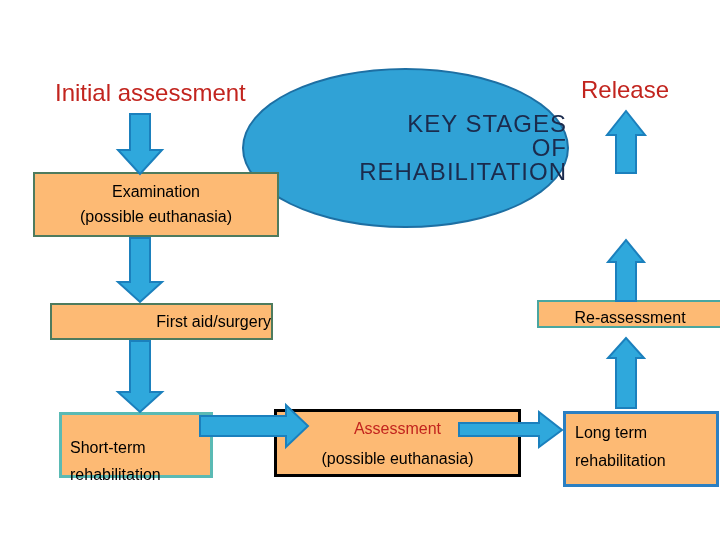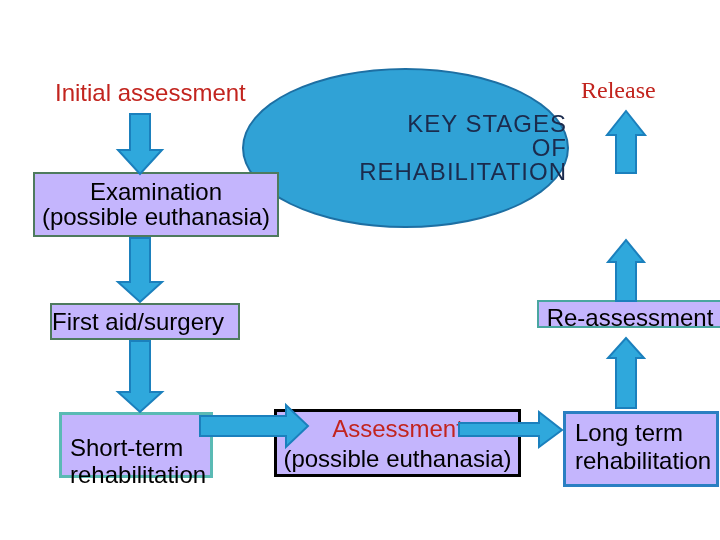--- a/index.html
+++ b/index.html
@@ -9,28 +9,28 @@
   }
   .abs{position:absolute;box-sizing:border-box;}
   .red-label{color:var(--red);font-size:24px;line-height:26px;white-space:nowrap;}
   .ellipse{
     left:218px;top:68px;width:327px;height:160px;
     background:var(--ellipse_fill);border:2px solid var(--ellipse_stroke);
     border-radius:50%;
     display:flex;flex-direction:column;align-items:flex-end;justify-content:center;
     text-align:center;color:var(--navy);font-size:24px;line-height:24px;letter-spacing:1px;
   }
-  .box{background:#c4b5fd;font-size:24px;}
+  .box{background:#fdba74;font-size:16px;}
   .box-exam{
     left:9px;top:172px;width:246px;height:65px;border:2px solid var(--green_border);
     text-align:center;padding-top:5px;line-height:25px;
   }
   .box-firstaid{
-    left:26px;top:303px;width:190px;height:37px;border:2px solid var(--green_border);
-    text-align:left;line-height:33px;
+    left:26px;top:303px;width:223px;height:37px;border:2px solid var(--green_border);
+    text-align:right;line-height:33px;
   }
   .box-short{
     left:35px;top:412px;width:154px;height:66px;border:3px solid var(--teal_border);
     padding:19px 0 0 8px;line-height:27px;
   }
   .box-assess{
     left:250px;top:409px;width:247px;height:68px;border:3px solid #000;
     text-align:center;padding-top:2px;line-height:30px;
   }
   .box-long{
@@ -48,21 +48,21 @@
   .assess-line1{color:var(--red);}
   svg.arrow-layer{position:absolute;left:0;top:0;z-index:5;}
   polygon.arrow{fill:var(--arrow_fill);stroke:var(--arrow_stroke);stroke-width:2;stroke-linejoin:miter;}
 </style>
 </head>
 <body>
 
 <div class="slide">
 
   <div class="abs red-label" style="left:31px;top:80px;">Initial assessment</div>
-  <div class="abs red-label" style="left:557px;top:77px;font-family:Liberation Serif, serif;">Release</div>
+  <div class="abs red-label" style="left:557px;top:77px;">Release</div>
 
   <div class="abs ellipse">
     <div>KEY STAGES</div>
     <div>OF</div>
     <div>REHABILITATION</div>
   </div>
 
   <div class="abs box box-exam">
     <div>Examination</div>
     <div>(possible euthanasia)</div>

